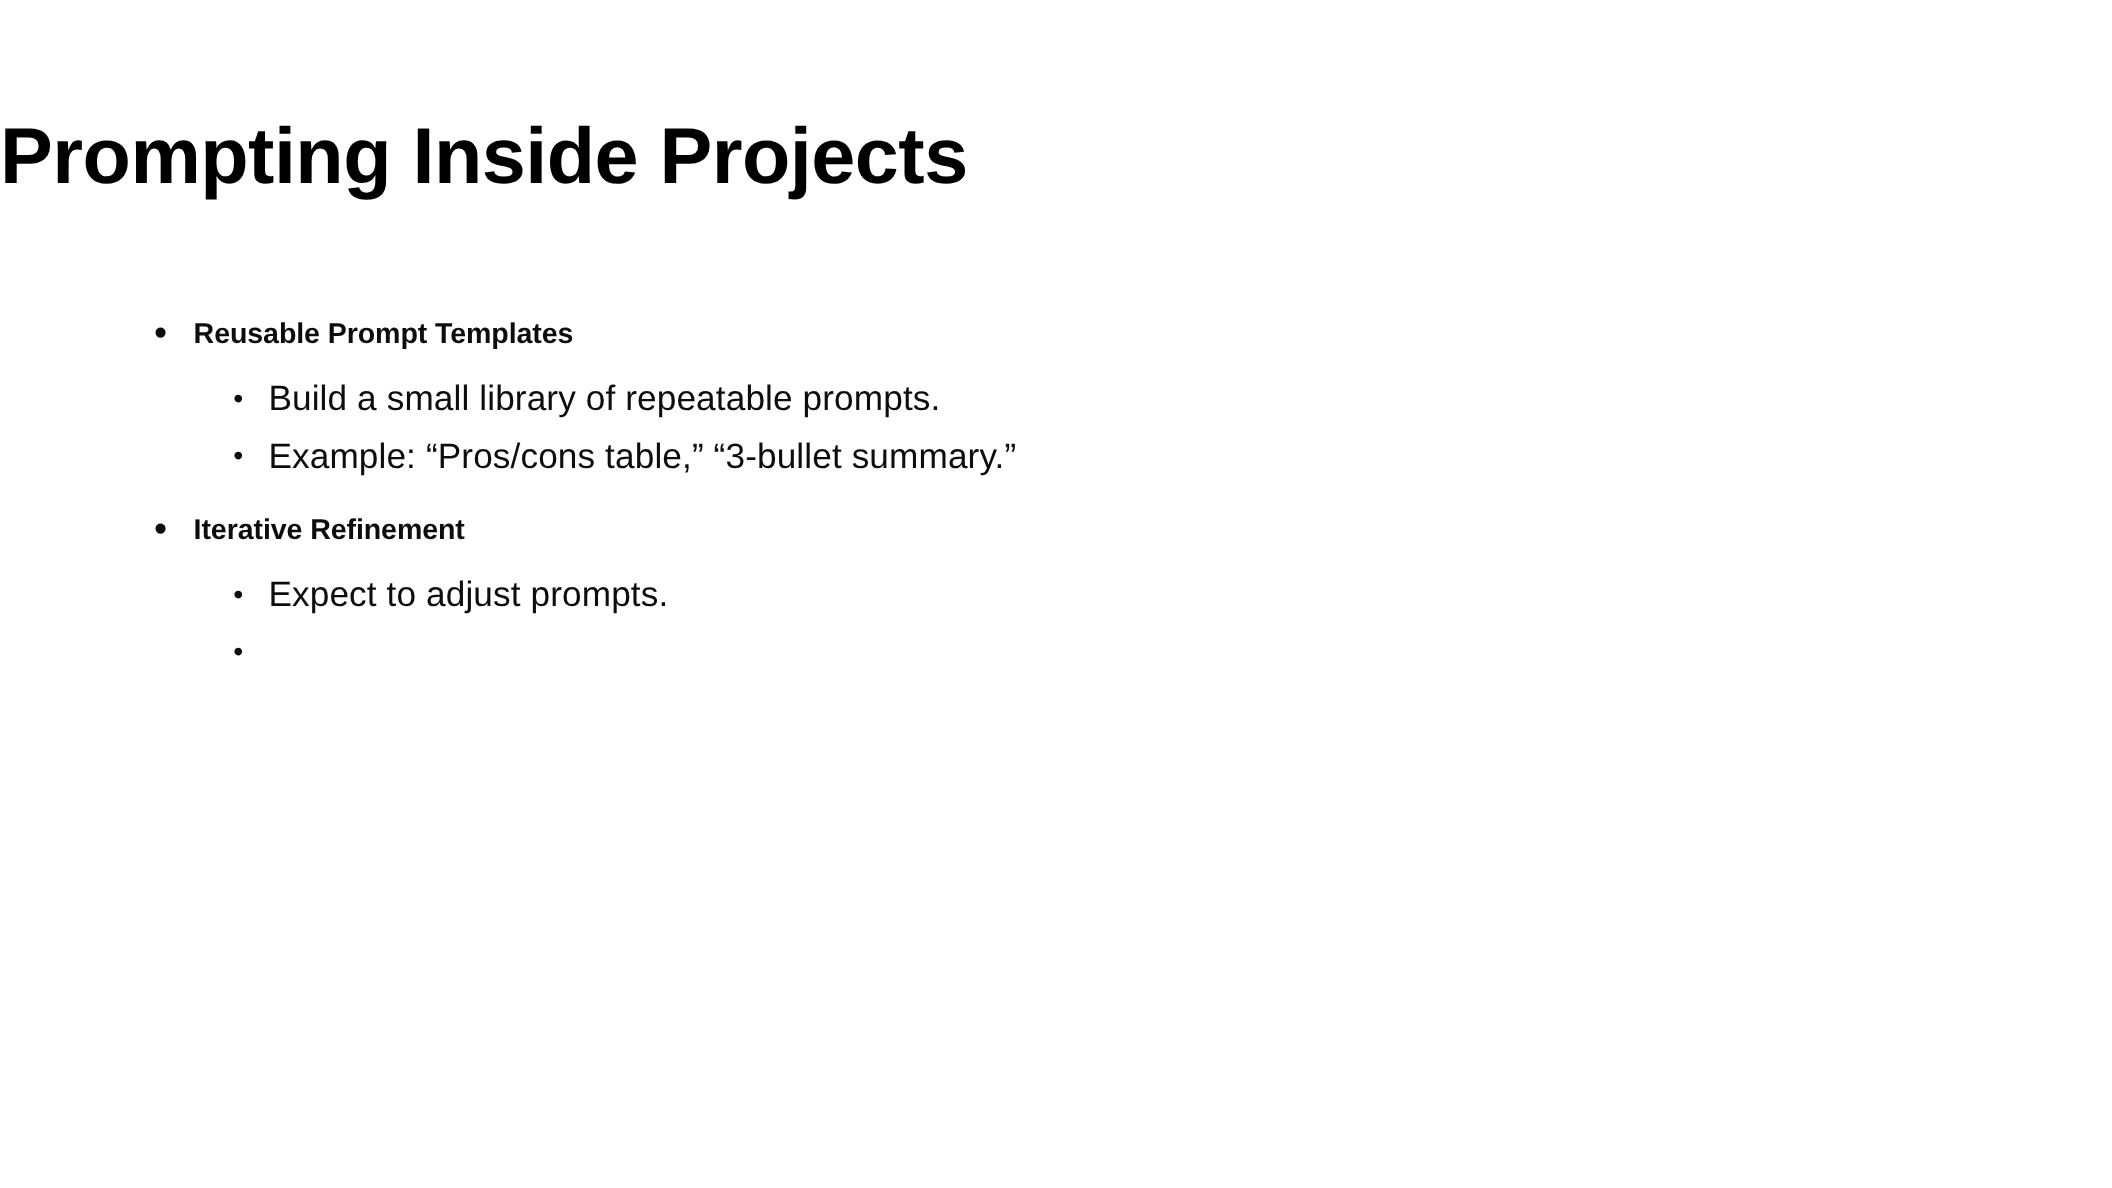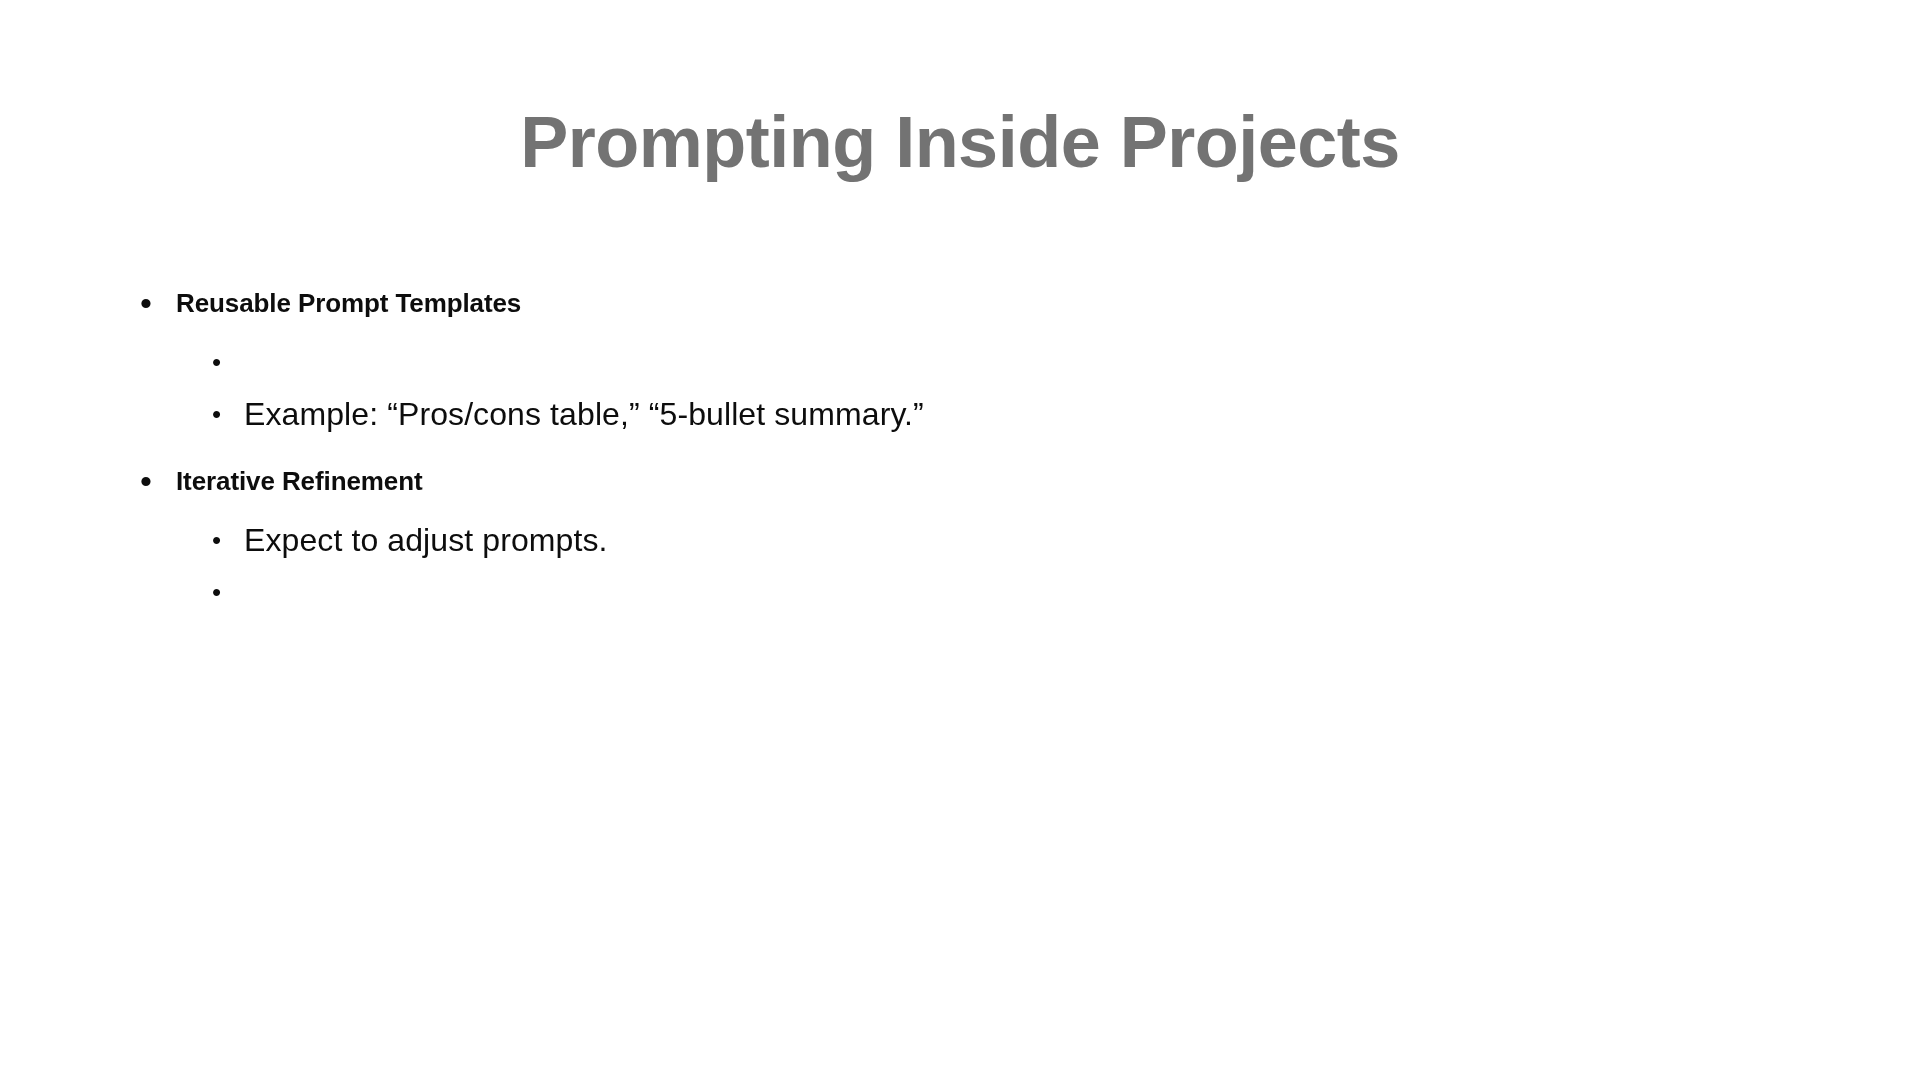--- a/index.html
+++ b/index.html
@@ -24,26 +24,25 @@
     background: #ffffff;
     box-sizing: border-box;
   }
 
   
   .slide-title {
     position: absolute;
     top: 54px;
     left: 0;
     width: 1920px;
-    text-align: center;
     font-size: 72px;
     line-height: 1.12;
     font-weight: 700;
     letter-spacing: -0.5px;
-    color: #737373;
+    color: #000000;
     white-space: nowrap;
   }
 
   
   .body-block {
     position: absolute;
     top: 272px;
     left: 140px;
     width: 1640px;
   }
@@ -112,25 +111,26 @@
 
   <div class="body-block">
 
     <div class="bullet-l1">
       <span class="marker">•</span>
       <span class="text-l1">Reusable Prompt Templates</span>
     </div>
 
     <div class="bullet-l2">
       <span class="marker">•</span>
+      <span class="text-l2">Build a small library of repeatable prompts.</span>
     </div>
 
     <div class="bullet-l2">
       <span class="marker">•</span>
-      <span class="text-l2">Example: “Pros/cons table,” “5-bullet summary.”</span>
+      <span class="text-l2">Example: “Pros/cons table,” “3-bullet summary.”</span>
     </div>
 
     <div class="group-gap"></div>
 
     <div class="bullet-l1">
       <span class="marker">•</span>
       <span class="text-l1">Iterative Refinement</span>
     </div>
 
     <div class="bullet-l2">

